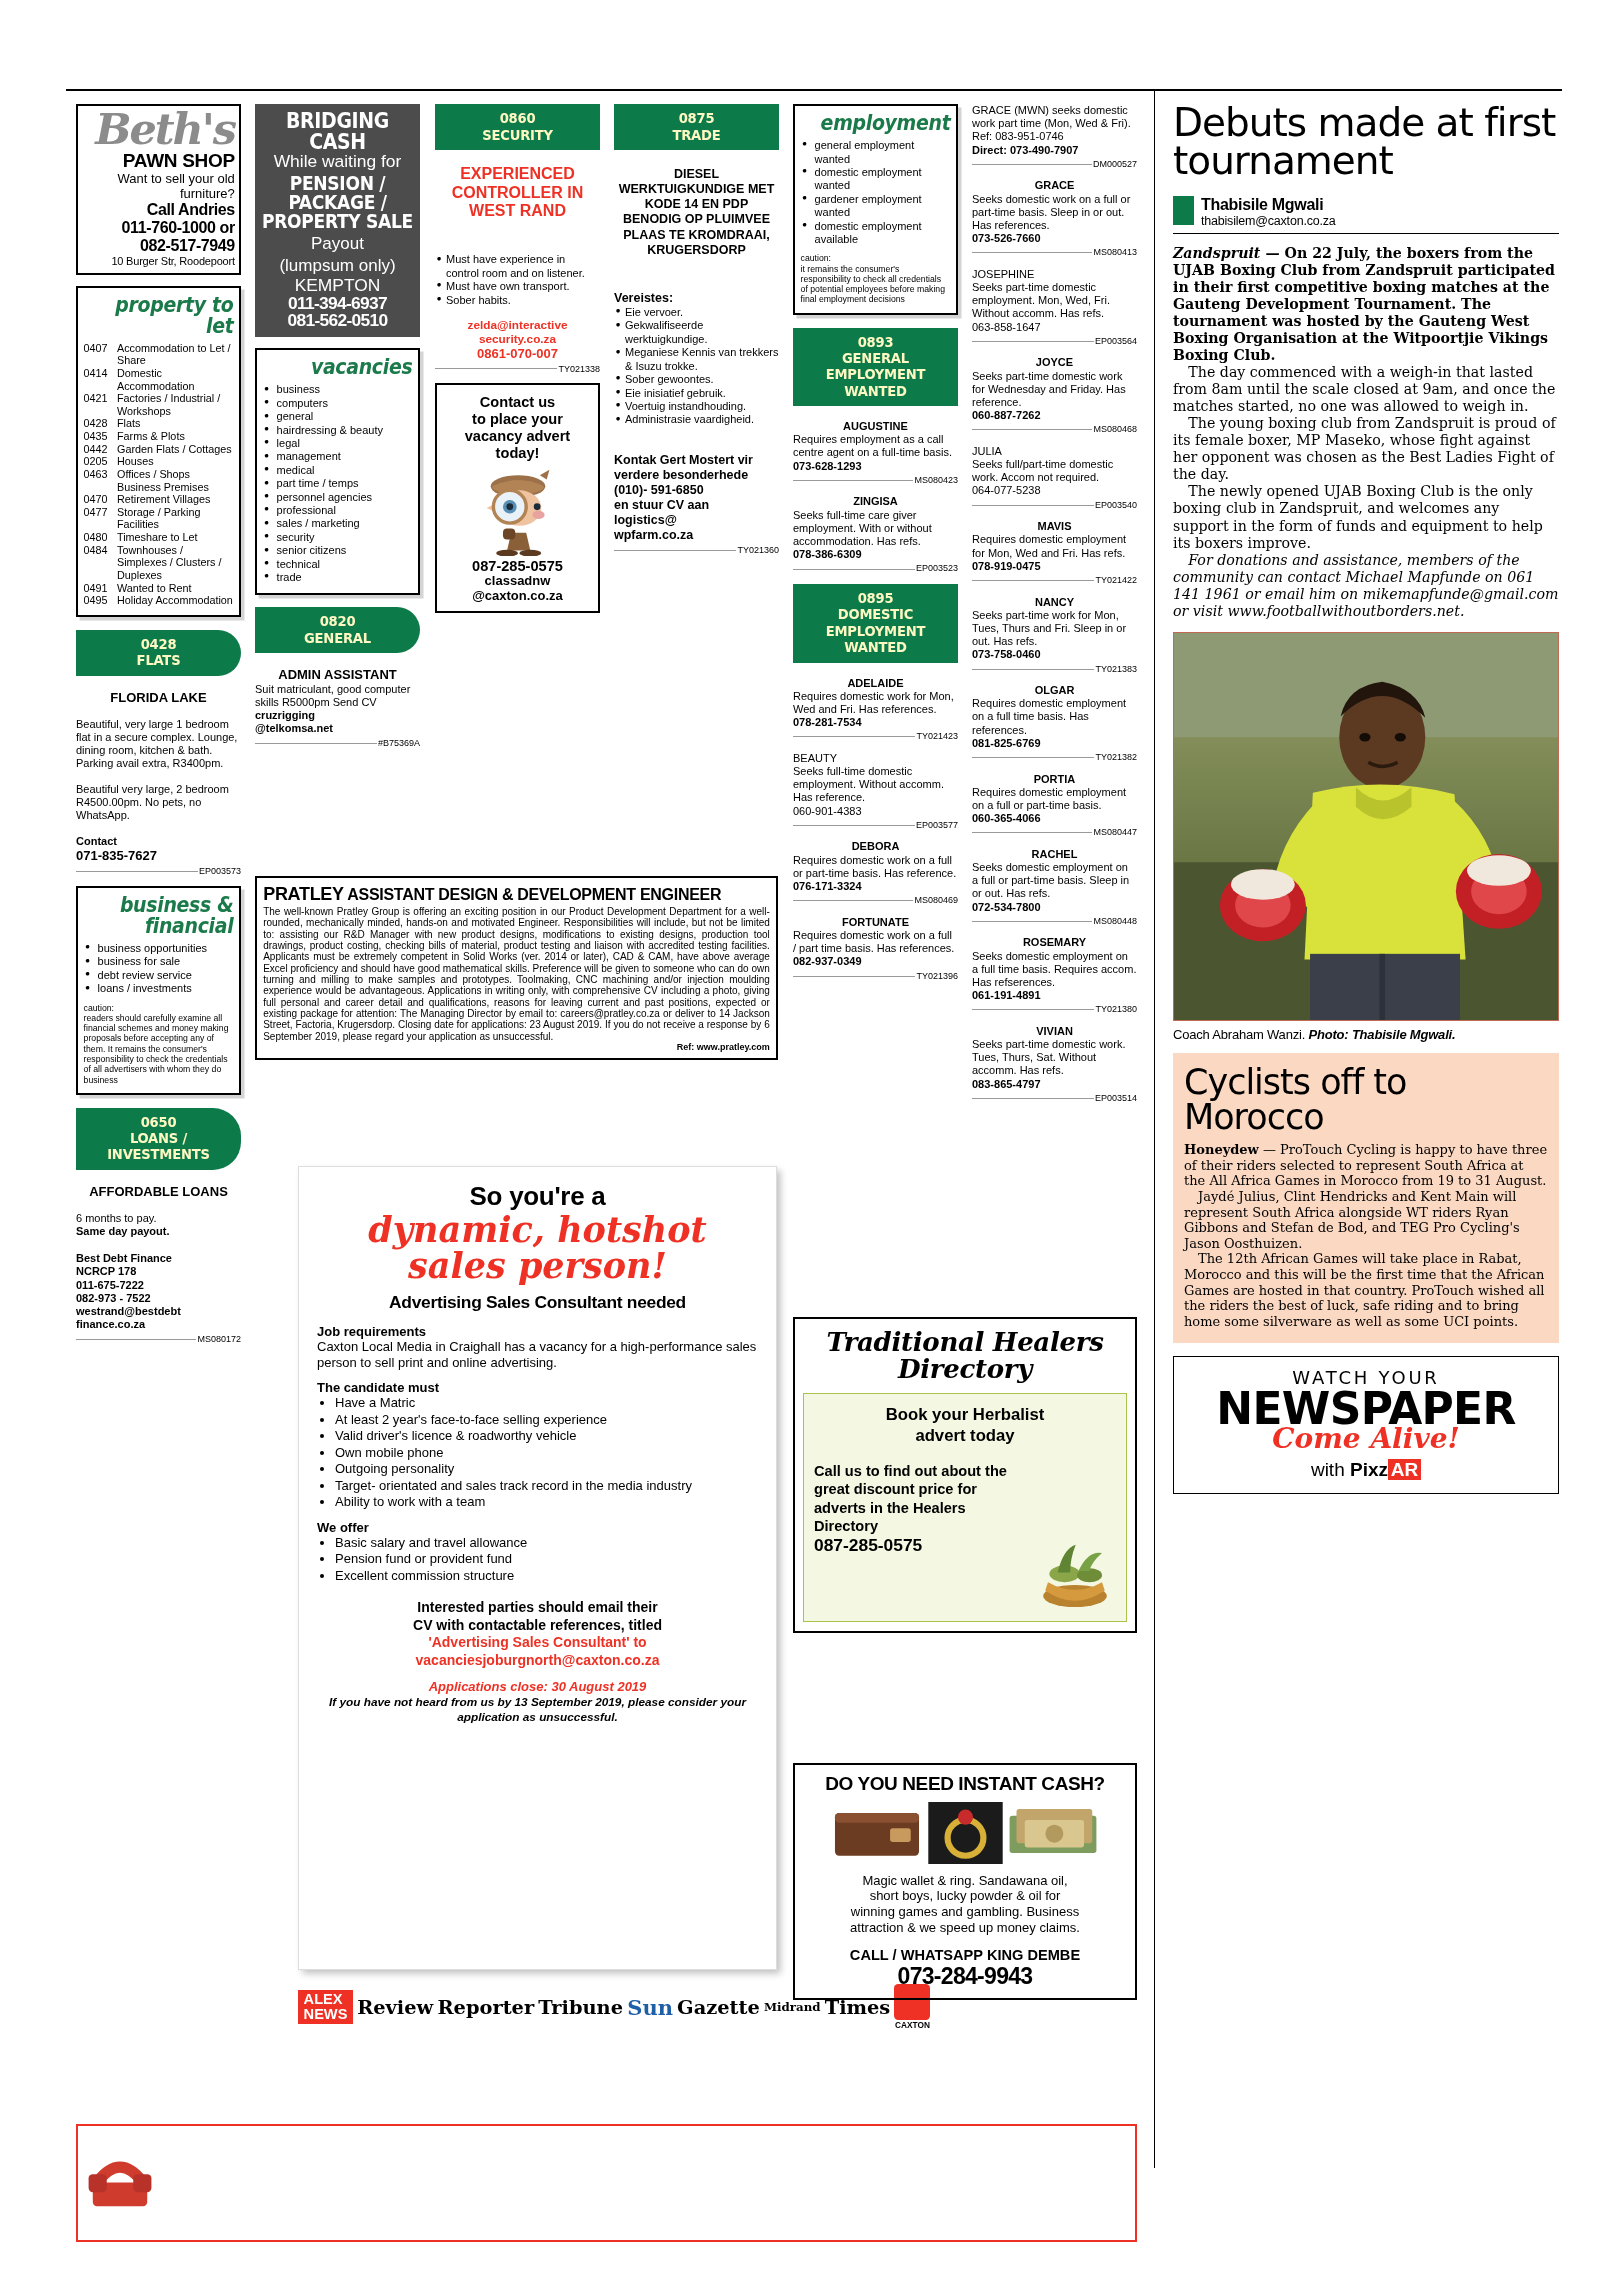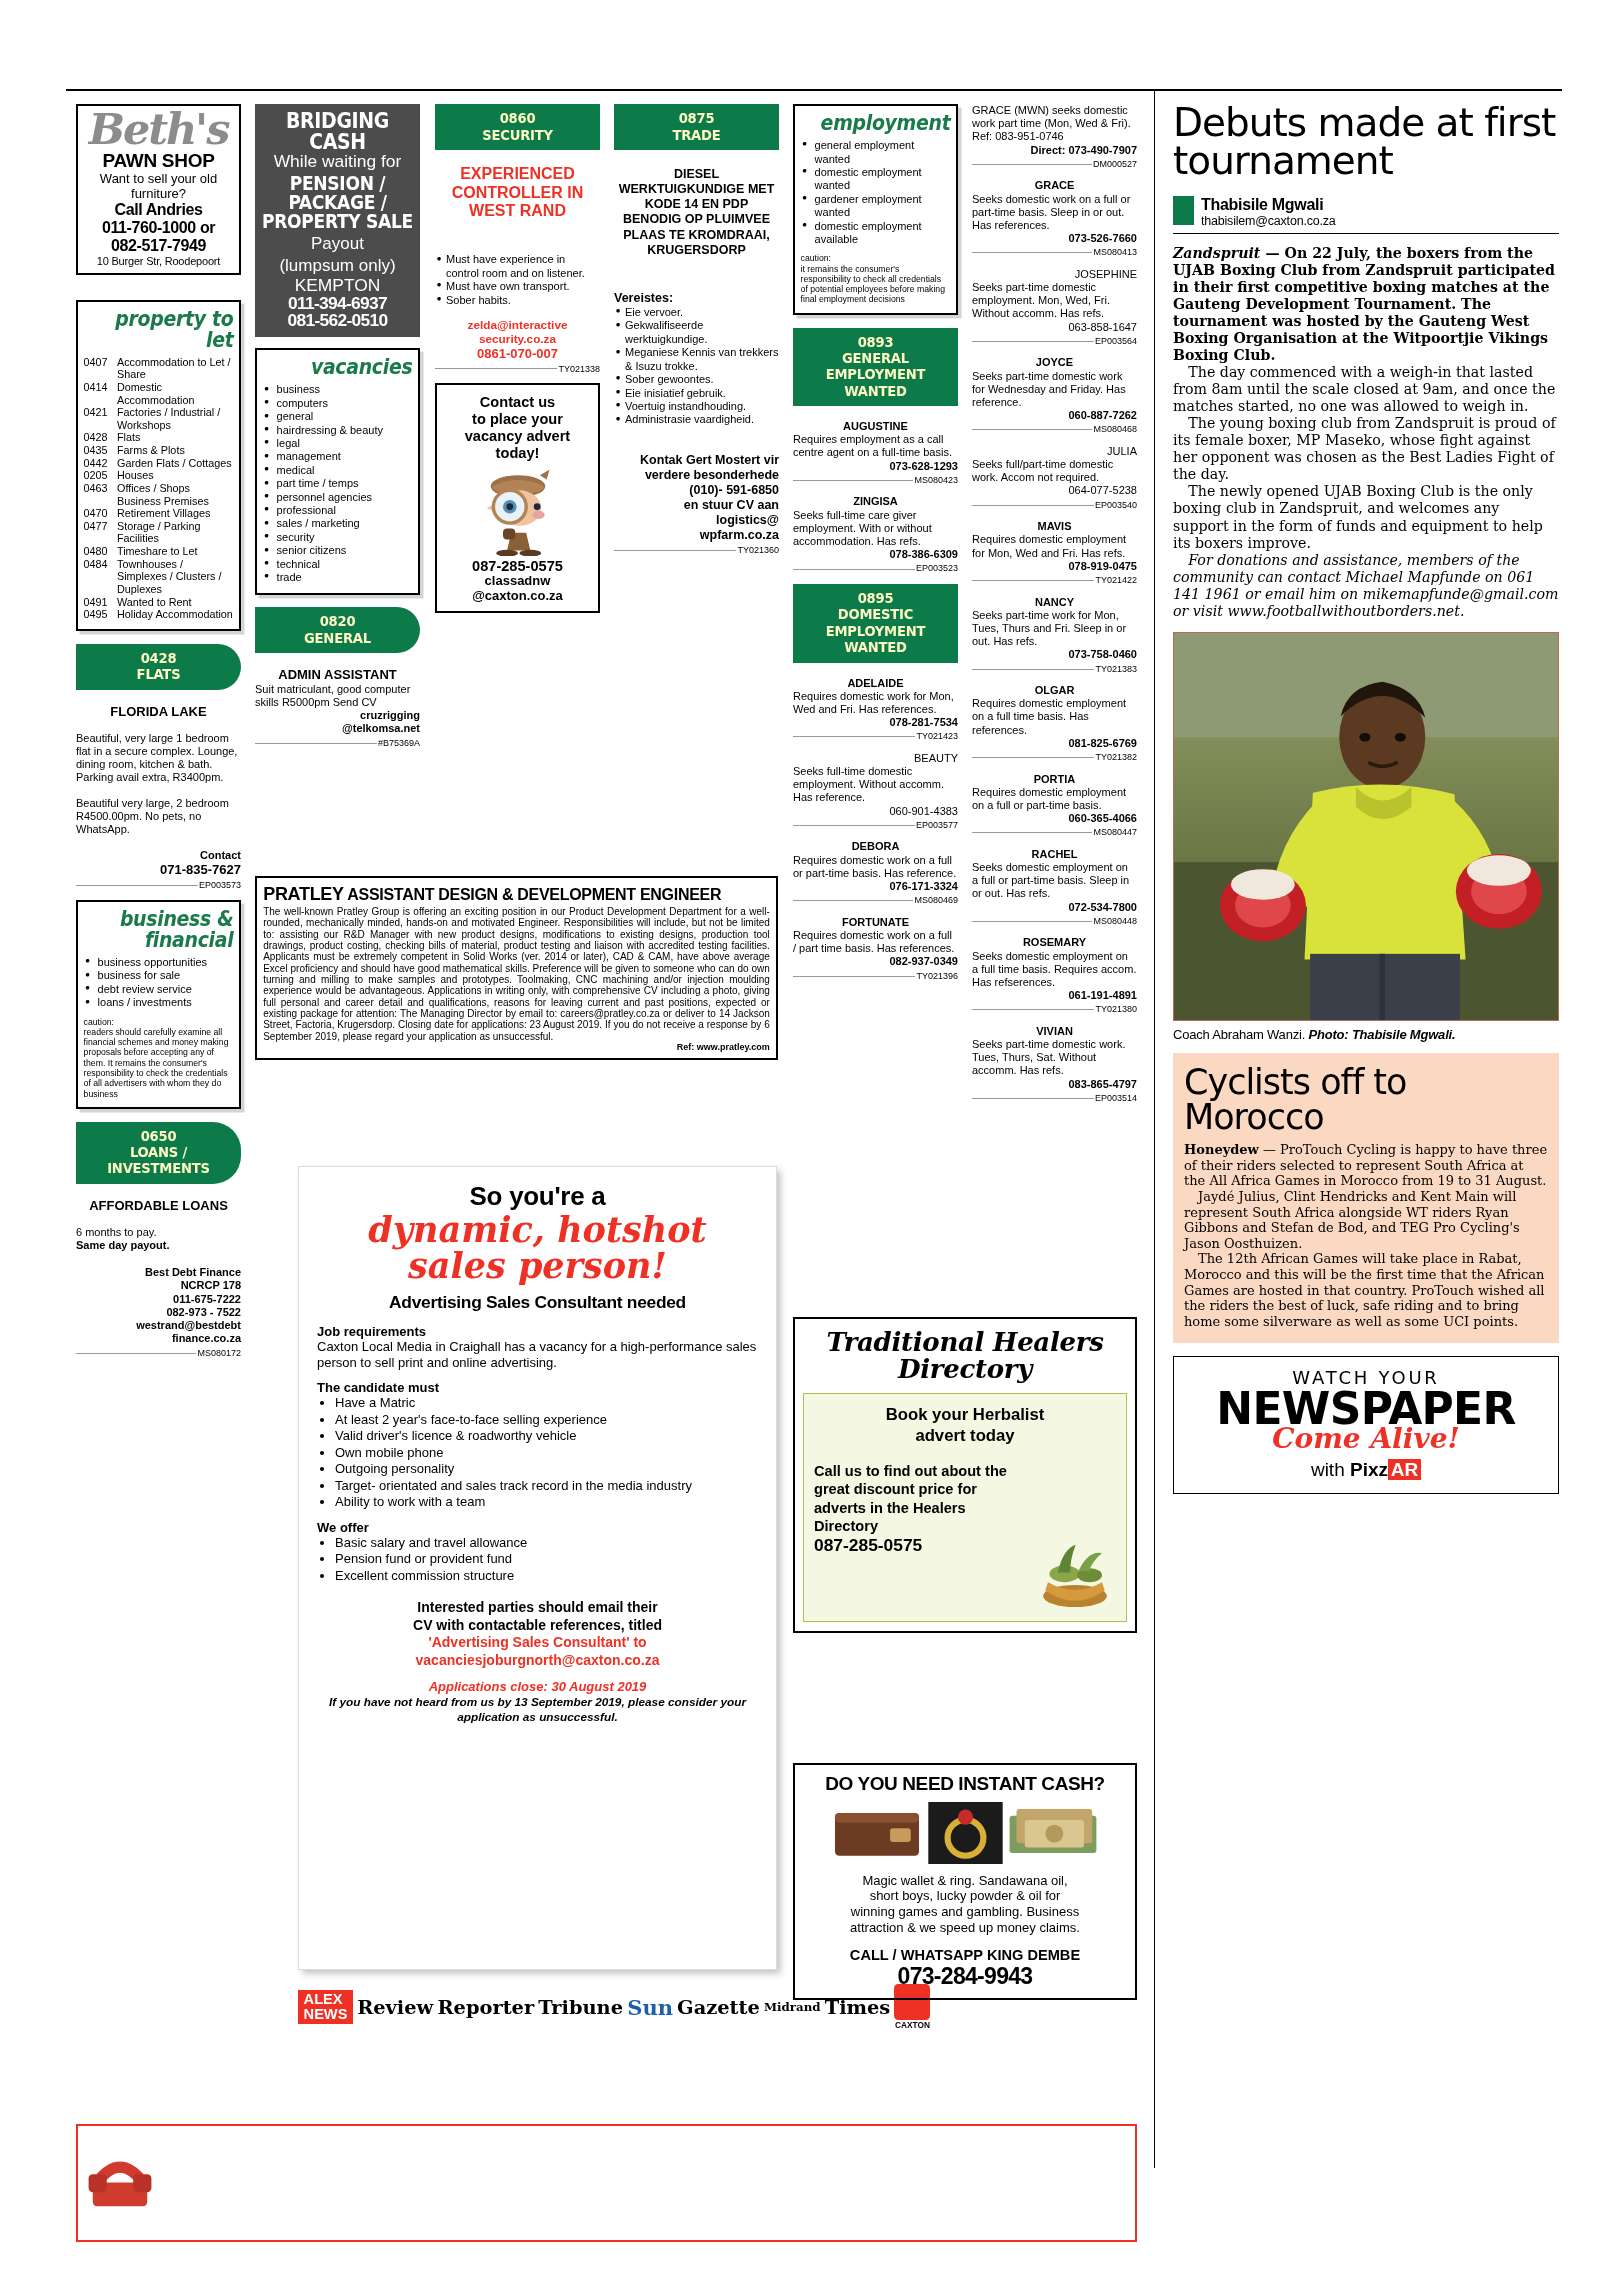--- a/index.html
+++ b/index.html
@@ -64,29 +64,29 @@
     background: #0d7a4a; color: #fef9c3; text-align: center;
     font-weight: bold; font-size: 14.6px; line-height: 1.12; padding: 6.2px 2.8px 7px;
     font-family: "DejaVu Sans", sans-serif; font-stretch: condensed;
     letter-spacing: -0.2px;
   }
   .greenbar.round { border-radius: 0 28px 28px 0; }
   .greenbar.sq { border-radius: 0; }
 
   .ad { font-size: 11px; line-height: 1.2; }
   .ad .hdr { font-weight: bold; text-align: center; }
-  .ad .ctr { text-align: right; }
+  .ad .ctr { text-align: left; }
   .ad .b { font-weight: bold; }
   .refline { display: flex; align-items: center; margin: 2.1px 0 9.7px; }
   .refline .ln { flex: 1; height: 0.7px; background: #9a9a9a; }
   .refline .code { font-size: 9px; margin-left: 1.4px; }
 
   
   .pawn {
-    border: 2.1px solid #000; padding: 4.2px 4.2px 5.6px; text-align: center; margin-bottom: 25px;
+    border: 2.1px solid #000; padding: 4.2px 4.2px 5.6px; text-align: right; margin-bottom: 11px;
   }
   .pawn-logo {
     font-family: "DejaVu Serif", serif; font-weight: bold; font-size: 43px;
     color: #8c8c8c; line-height: 0.9; letter-spacing: -2.1px; position: relative;
     font-style: italic; margin-bottom: 1.4px;
   }
   .pawn h2 { font-size: 19px; letter-spacing: -0.3px; }
   .pawn p { font-size: 13px; line-height: 1.12; }
   .pawn .big { font-size: 16px; font-weight: bold; letter-spacing: -0.4px; }
   .pawn .addr { font-size: 11px; letter-spacing: -0.2px; }

